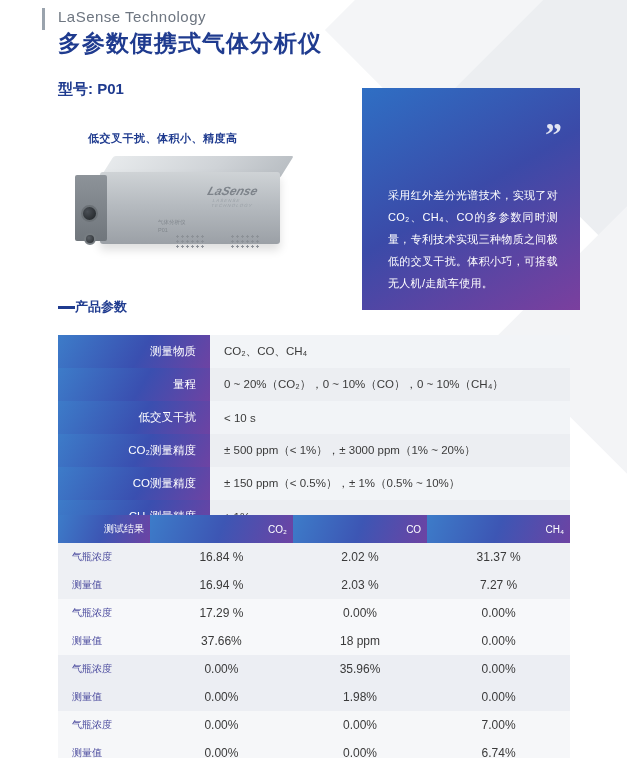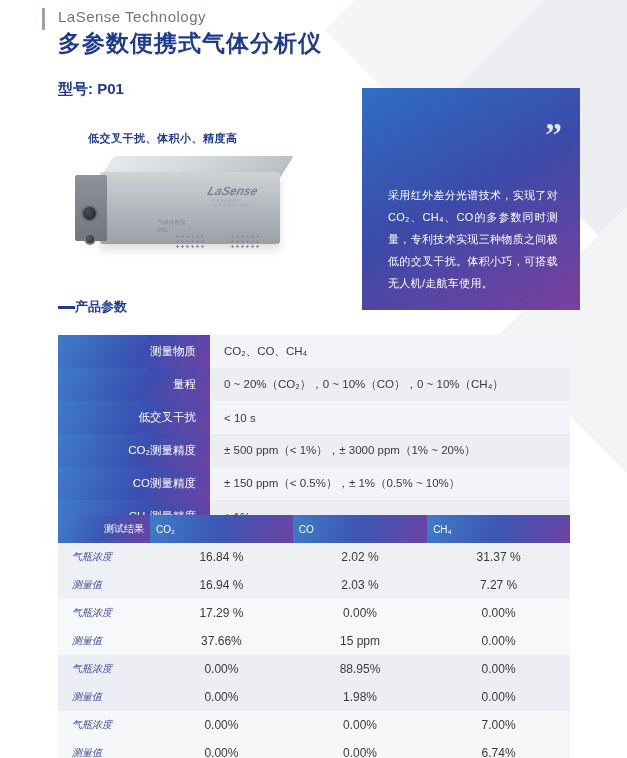--- a/index.html
+++ b/index.html
@@ -237,35 +237,34 @@
     width: 512px;
     border-collapse: collapse;
     font-size: 10.5px;
   }
   .results th {
     background: linear-gradient(110deg,#3d7cc9 0%, #3d56b4 50%, #6d43a3 100%);
     color: #fff;
     font-weight: normal;
     padding: 7px 6px;
     font-size: 10px;
-    text-align: left;
+    text-align: right;
   }
   .results th.first { text-align: right; padding-left: 14px; width: 92px; }
   .results td {
     padding: 7px 6px;
     text-align: center;
     color: #3a3a3a;
     font-size: 12px;
   }
   .results td.rowlabel {
     text-align: left;
     padding-left: 14px;
     color: #4b4b9e;
     font-size: 10px;
-    font-style: italic;
   }
   .results tr.band-a td { background: #eef0f4; }
   .results tr.band-b td { background: #f7f8fa; }
   .results tr.band-c td { background: #eceef3; }
   .results tr.band-d td { background: #f6f7f9; }
 </style>
 </head>
 <body>
 
 <div class="bg-wrap">
@@ -359,27 +358,27 @@
     </tr>
     <tr class="band-b">
       <td class="rowlabel">气瓶浓度</td>
       <td>17.29 %</td>
       <td>0.00%</td>
       <td>0.00%</td>
     </tr>
     <tr class="band-b">
       <td class="rowlabel">测量值</td>
       <td>37.66%</td>
-      <td>15 ppm</td>
+      <td>18 ppm</td>
       <td>0.00%</td>
     </tr>
     <tr class="band-c">
       <td class="rowlabel">气瓶浓度</td>
       <td>0.00%</td>
-      <td>88.95%</td>
+      <td>35.96%</td>
       <td>0.00%</td>
     </tr>
     <tr class="band-c">
       <td class="rowlabel">测量值</td>
       <td>0.00%</td>
       <td>1.98%</td>
       <td>0.00%</td>
     </tr>
     <tr class="band-d">
       <td class="rowlabel">气瓶浓度</td>

